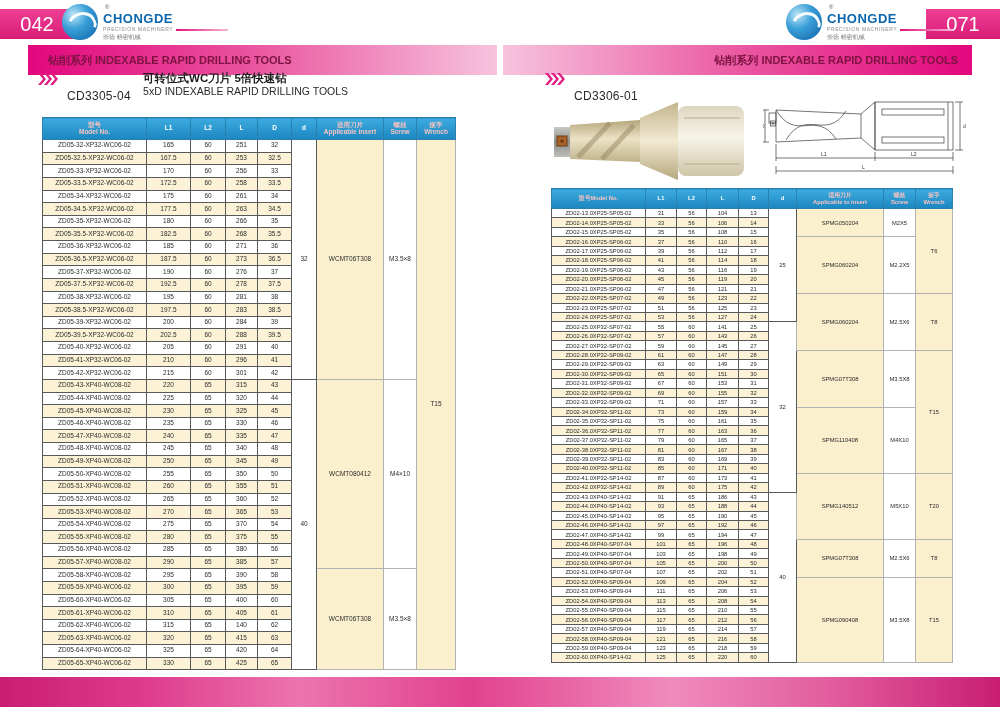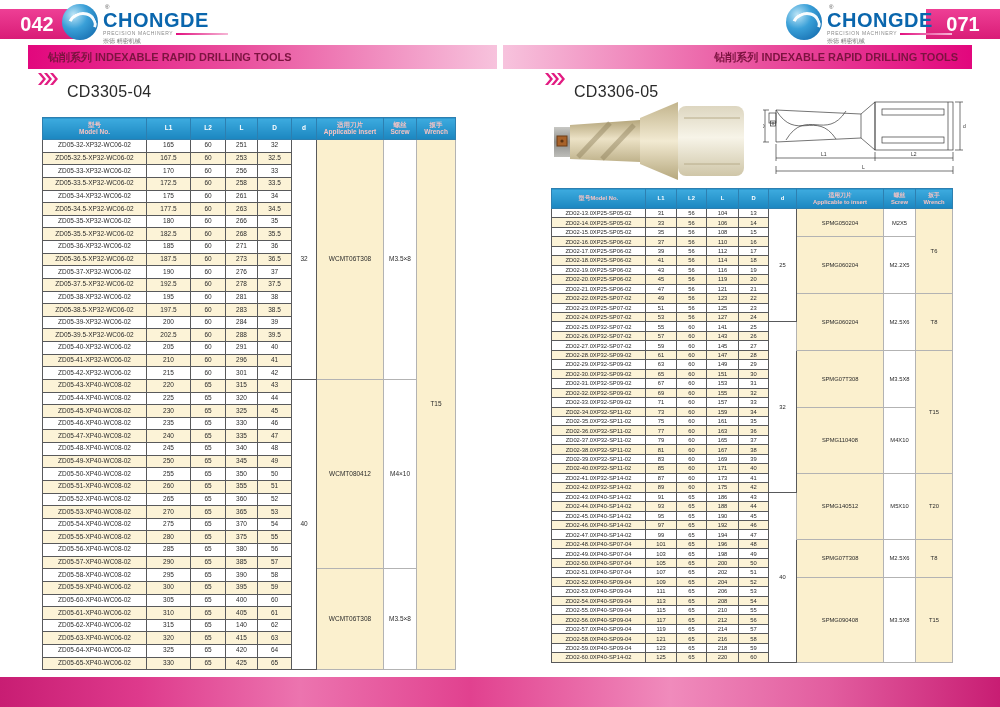--- a/index.html
+++ b/index.html
@@ -2,50 +2,50 @@
 <html><head>
 <meta charset="utf-8">
 <style>
   html,body{margin:0;padding:0;}
   body{
     width:1000px;height:707px;position:relative;background:#ffffff;
     font-family:"Liberation Sans", sans-serif;overflow:hidden;
   }
   
   .page-tab{position:absolute;top:9px;width:74px;height:30px;color:#fff;
-    font-size:20px;font-weight:bold;display:flex;align-items:center;justify-content:center;}
+    font-size:20px;font-weight:normal;display:flex;align-items:center;justify-content:center;}
   .page-tab.left{left:0;background:linear-gradient(180deg,#ee3f95,#d91c77);}
   .page-tab.right{right:0;background:linear-gradient(180deg,#ee3f95,#d91c77);}
   
   .logo{position:absolute;top:4px;display:flex;align-items:flex-start;}
   .logo.l{left:62px;} .logo.r{left:786px;}
   .logo-globe{width:36px;height:36px;border-radius:50%;
     background:radial-gradient(circle at 32% 30%, #bfe6f7 0%, #3aa0d8 40%, #0b5fa4 100%);
     position:relative;flex:0 0 auto;}
   .logo-globe:after{content:"";position:absolute;left:6px;top:8px;width:22px;height:18px;
     border-radius:50% 60% 40% 55%;border:3px solid rgba(255,255,255,.95);
     border-left-color:transparent;border-bottom-color:transparent;transform:rotate(-25deg);}
   .logo-textblock{margin-left:5px;line-height:1;}
   .logo-reg{font-size:6px;color:#555;display:block;margin-left:2px;}
-  .logo-word{font-size:20px;font-weight:bold;color:#0a66ad;letter-spacing:.5px;}
+  .logo-word{font-size:13px;font-weight:bold;color:#0a66ad;letter-spacing:.5px;}
   .logo-sub{font-size:5px;color:#8a8a8a;letter-spacing:.6px;display:flex;align-items:center;gap:3px;margin-top:1px;}
   .logo-subline{display:inline-block;width:52px;height:2px;background:linear-gradient(90deg,#e2107f,#f6b7d6);}
   .logo-cn{font-size:6px;color:#777;margin-top:2px;}
   
-  .banner{position:absolute;top:45px;height:24px;display:flex;align-items:center;
+  .banner{position:absolute;top:45px;height:30px;display:flex;align-items:center;
     font-size:11px;font-weight:bold;color:#7c1340;}
   .banner.l{left:28px;width:469px;padding-left:20px;box-sizing:border-box;
     background:linear-gradient(90deg,#e2077d 0%,#e94f9d 45%,#f7c3dd 100%);}
   .banner.r{left:503px;width:469px;justify-content:flex-end;padding-right:14px;box-sizing:border-box;
     background:linear-gradient(270deg,#e2077d 0%,#e94f9d 45%,#f7c3dd 100%);}
   
   .section{position:absolute;top:71px;display:flex;align-items:flex-start;}
   .section.l{left:38px;} .section.r{left:545px;}
   .chevrons{margin-top:2px;margin-right:7px;}
-  .sec-code{font-size:16px;color:#2a2a2a;margin-right:12px;margin-top:12px;letter-spacing:.3px;}
+  .sec-code{font-size:12px;color:#2a2a2a;margin-right:12px;margin-top:18px;letter-spacing:.3px;}
   .sec-titles{line-height:1.25;}
   .sec-cn{font-size:11.5px;color:#1c1c1c;font-weight:bold;}
   .sec-en{font-size:10.5px;color:#2a2a2a;}
   
   .dtable{border-collapse:collapse;table-layout:fixed;border:1px solid #3c3c3c;}
   .dtable td,.dtable th{padding:0;text-align:center;vertical-align:middle;
     overflow:hidden;white-space:nowrap;line-height:1.05;}
   .dtable td.dc{border:1px solid #58595b;color:#2b2b2b;background:#fff;}
   .dtable th{border:1px solid #2d7fb0;background:linear-gradient(180deg,#3dabdf,#1b86c0);
     color:#fff;font-weight:bold;}
@@ -110,28 +110,32 @@
     <span>钻削系列  INDEXABLE RAPID DRILLING TOOLS</span>
   </div>
 
 <div class="section l">
   <svg class="chevrons" width="22" height="12" viewBox="0 0 22 12">
     <path d="M0,0 L5,6 L0,12 L3,12 L8,6 L3,0 Z" fill="#e21c82"></path>
     <path d="M6,0 L11,6 L6,12 L9,12 L14,6 L9,0 Z" fill="#e21c82"></path>
     <path d="M12,0 L17,6 L12,12 L15,12 L20,6 L15,0 Z" fill="#e21c82"></path>
   </svg>
   <span class="sec-code">CD3305-04</span>
+  <div class="sec-titles">
+    <div class="sec-cn">可转位式WC刀片 5倍快速钻</div>
+    <div class="sec-en">5xD INDEXABLE  RAPID DRILLING TOOLS</div>
+  </div>
 </div>
 <div class="section r">
   <svg class="chevrons" width="22" height="12" viewBox="0 0 22 12">
     <path d="M0,0 L5,6 L0,12 L3,12 L8,6 L3,0 Z" fill="#e21c82"></path>
     <path d="M6,0 L11,6 L6,12 L9,12 L14,6 L9,0 Z" fill="#e21c82"></path>
     <path d="M12,0 L17,6 L12,12 L15,12 L20,6 L15,0 Z" fill="#e21c82"></path>
   </svg>
-  <span class="sec-code">CD3306-05</span>
+  <span class="sec-code">CD3306-01</span>
 </div>
 
 <svg class="tool-photo" width="205" height="95" viewBox="0 0 205 95">
   <defs>
     <linearGradient id="grSteel" x1="0" y1="0" x2="0" y2="1">
       <stop offset="0" stop-color="#c8c8c4"></stop>
         <stop offset=".5" stop-color="#8f8f8c"></stop>
         <stop offset="1" stop-color="#bdbdb9"></stop>
     </linearGradient>
     <linearGradient id="grGold" x1="0" y1="0" x2="0" y2="1">

